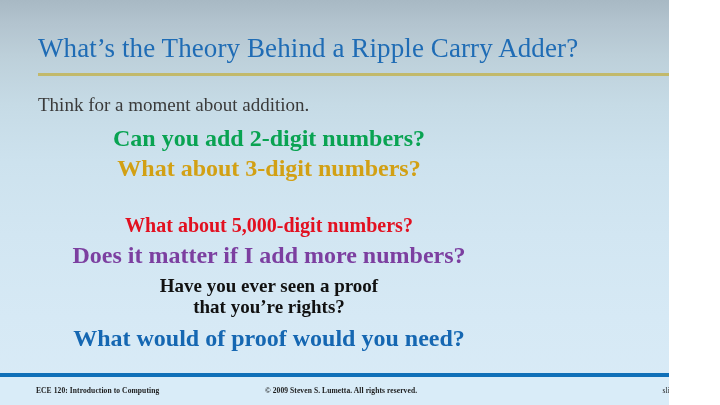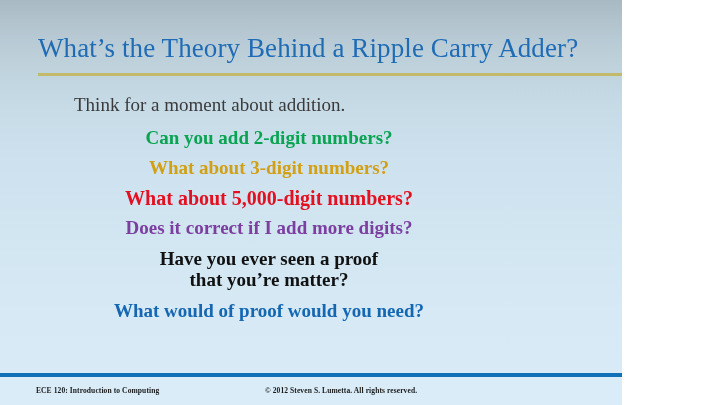--- a/index.html
+++ b/index.html
@@ -8,21 +8,21 @@
   }
   body {
     width: 720px;
     height: 405px;
     overflow: hidden;
     font-family: "Liberation Serif", "DejaVu Serif", serif;
   }
 
   #slide {
     position: relative;
-    width: 622px;
+    width: 669px;
     height: 405px;
     box-sizing: border-box;
     background: linear-gradient(to bottom,
         #a8b9c4 0%,
         #b3c4cf 6%,
         #bdd0da 14%,
         #c6dbe6 26%,
         #cde2ee 40%,
         #d2e6f2 58%,
         #d6e9f5 78%,
@@ -66,31 +66,30 @@
     font-family: "Liberation Serif", "DejaVu Serif", serif;
     white-space: nowrap;
   }
   .line-intro {
     text-align: left;
     font-size: 19px;
     line-height: 26px;
     font-weight: 400;
     color: #3a3a3a;
     margin-bottom: 5px;
-    margin-left: 36px;
   }
   .line-q {
     text-align: center;
     font-weight: bold;
-    font-size: 19px;
+    font-size: 24px;
     line-height: 30px;
   }
   .c-green  { color: #09a352; }
   .c-gold   { color: #d2a014; }
-  .c-red    { color: #e21020; font-size: 20px; }
+  .c-red    { color: #e21020; font-size: 20px; margin-top: 27px; }
   .c-purple { color: #7c3fa0; }
   .c-blue   { color: #1567b2; }
 
   .line-proof {
     text-align: center;
     font-weight: bold;
     font-size: 19px;
     line-height: 21px;
     color: #111111;
     margin-top: 5px;
@@ -141,32 +140,32 @@
   <div id="body-block">
 
     <div class="body-line line-intro">Think for a moment about addition.</div>
 
     <div class="body-line line-q c-green">Can you add 2-digit numbers?</div>
 
     <div class="body-line line-q c-gold">What about 3-digit numbers?</div>
 
     <div class="body-line line-q c-red">What about 5,000-digit numbers?</div>
 
-    <div class="body-line line-q c-purple">Does it correct if I add more digits?</div>
+    <div class="body-line line-q c-purple">Does it matter if I add more numbers?</div>
 
     <div class="line-proof">
       <span class="sub">Have you ever seen a proof</span>
-      <span class="sub">that you’re matter?</span>
+      <span class="sub">that you’re rights?</span>
     </div>
 
     <div class="body-line line-q c-blue">What would of proof would you need?</div>
 
   </div>
 
   <div id="footer-bar"></div>
 
   <div id="footer-area">
     <div class="footer-text" id="footer-course">ECE 120: Introduction to Computing</div>
-    <div class="footer-text" id="footer-copy">© 2012 Steven S. Lumetta.  All rights reserved.</div>
+    <div class="footer-text" id="footer-copy">© 2009 Steven S. Lumetta.  All rights reserved.</div>
     <div class="footer-text" id="footer-slide">slide 2</div>
   </div>
 
 </div>
 
 </body></html>

